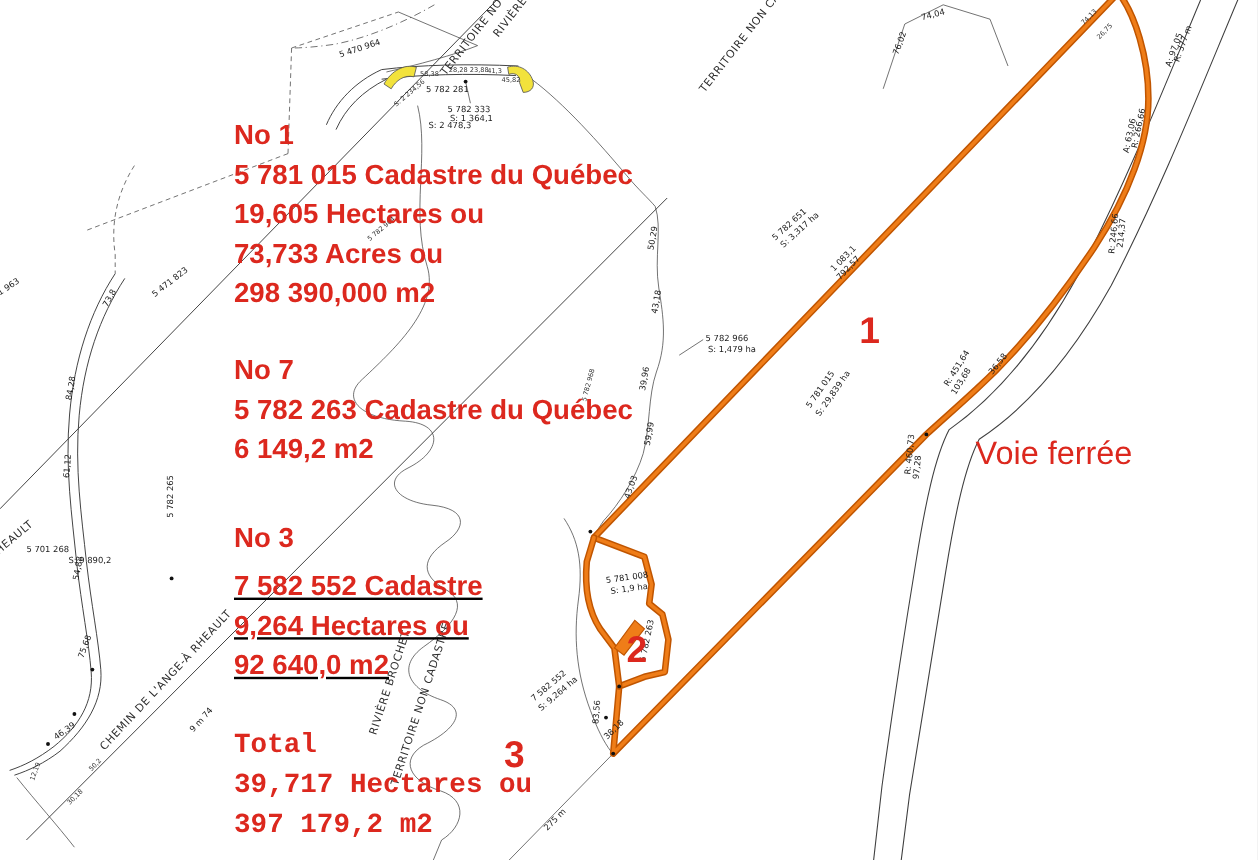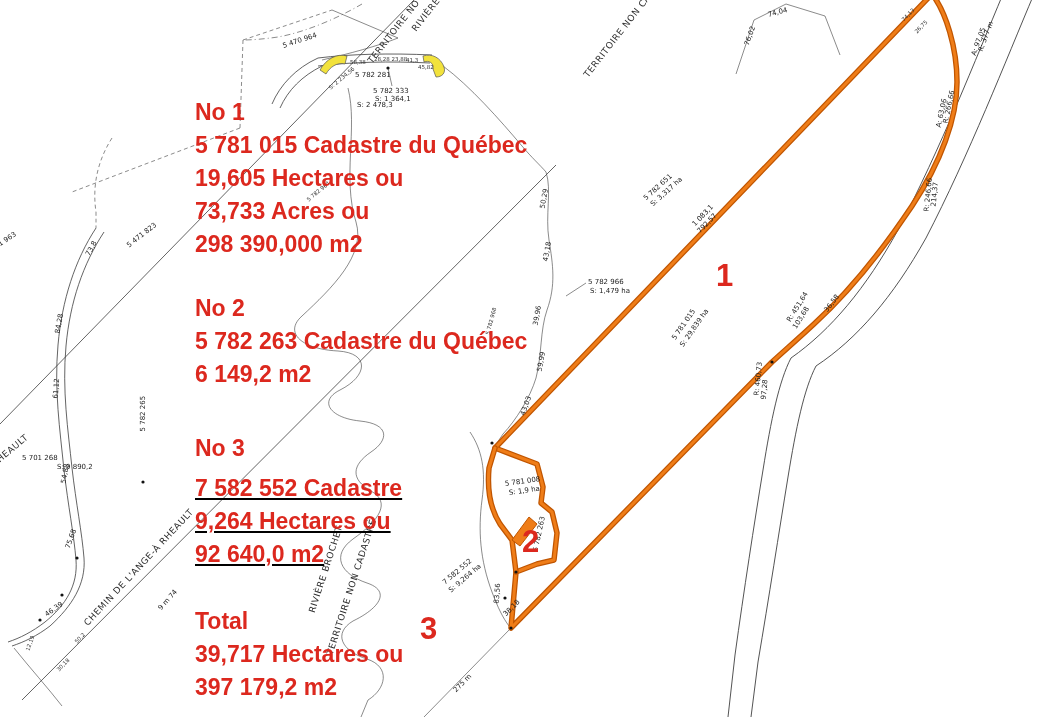--- a/index.html
+++ b/index.html
@@ -159,41 +159,42 @@
       <span class="map-label md" style="left: 370px; top: 58px; transform: rotate(-52deg);">TERRITOIRE NO</span>
       <span class="map-label md" style="left: 414px; top: 26px; transform: rotate(-52deg);">RIVIÈRE</span>
       <span class="map-label md" style="left: 586px; top: 72px; transform: rotate(-52deg);">TERRITOIRE NON CADASTRÉ</span>
       <span class="map-label md" style="left: 312px; top: 608px; transform: rotate(-72deg);">RIVIÈRE BROCHET</span>
       <span class="map-label md" style="left: 330px; top: 650px; transform: rotate(-72deg);">TERRITOIRE NON CADASTRÉ</span>
       <span class="map-label md" style="left: 86px; top: 620px; transform: rotate(-47deg);">CHEMIN DE L'ANGE-À RHEAULT</span>
       <span class="map-label md" style="left: -92px; top: 532px; transform: rotate(-40deg);">CHEMIN DE L'ANGE-À RHEAULT</span>
     </div>
 
   <div id="red-layer">
+    <div class="voie">Voie ferrée</div>
   <div class="red-block" style="left: 195px; top: 96px;">
         <div class="red-line">No 1</div>
         <div class="red-line">5 781 015 Cadastre du Québec</div>
         <div class="red-line">19,605 Hectares ou</div>
         <div class="red-line">73,733 Acres ou</div>
         <div class="red-line">298 390,000 m2</div>
       </div>
       <div class="red-block" style="left: 195px; top: 292px;">
-        <div class="red-line">No 2</div>
+        <div class="red-line">No 7</div>
         <div class="red-line">5 782 263 Cadastre du Québec</div>
         <div class="red-line">6 149,2 m2</div>
       </div>
       <div class="red-block" style="left: 195px; top: 432px;">
         <div class="red-line">No 3</div>
       </div>
       <div class="red-block" style="left: 195px; top: 472px; text-decoration: underline;">
         <div class="red-line">7 582 552 Cadastre</div>
         <div class="red-line">9,264 Hectares ou</div>
         <div class="red-line">92 640,0 m2</div>
       </div>
-      <div class="red-block" style="left: 195px; top: 605px;">
+      <div class="red-block" style="left: 195px; top: 605px; font-family: Liberation Mono, monospace;">
         <div class="red-line">Total</div>
         <div class="red-line">39,717 Hectares ou</div>
         <div class="red-line">397 179,2 m2</div>
       </div>
       <span class="red-num" style="left: 716px; top: 260px;">1</span>
       <span class="red-num" style="left: 522px; top: 526px;">2</span>
       <span class="red-num" style="left: 420px; top: 613px;">3</span>
     </div>
 </div>
 

